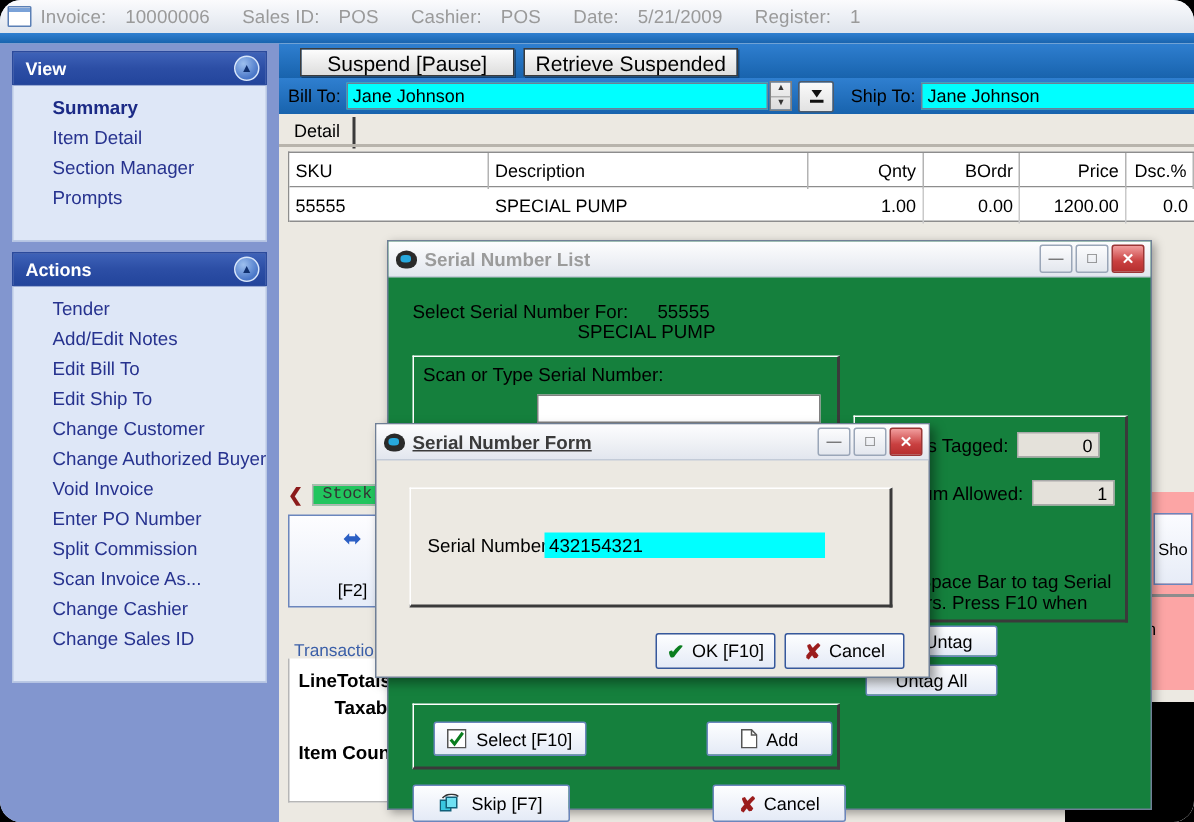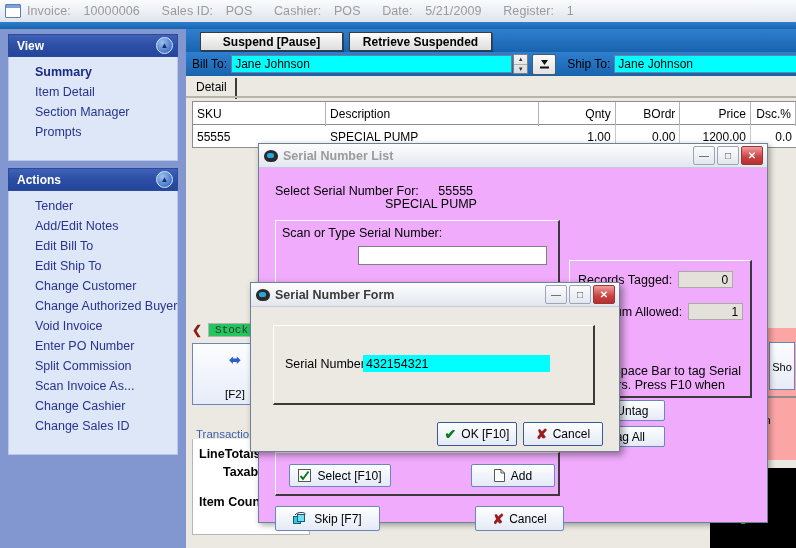--- a/index.html
+++ b/index.html
@@ -11,20 +11,21 @@
     position:relative;
     -webkit-font-smoothing:none;
   }
   .abs{position:absolute;}
 
   
   #app-window{
     left:0;top:0;width:796px;height:548px;
     background:#d6e3f4;
     overflow:hidden;
+    border-radius:14px;
   }
   #titlebar{
     left:0;top:0;width:796px;height:22px;
     background:linear-gradient(to bottom,#fbfbfd 0%,#eef1f6 45%,#dfe4ec 100%);
     border-bottom:1px solid #a8b5c8;
     display:flex;align-items:center;
   }
   #titlebar .winicon{
     width:14px;height:12px;margin-left:5px;margin-right:6px;
     background:#ffffff;border:1px solid #5a7fb5;
@@ -81,21 +82,21 @@
     background:#ece9e2;
   }
   #toolbar-strip{
     left:0;top:0;width:610px;height:23px;
     background:linear-gradient(to bottom,#2f7fd0,#1863ad);
   }
   .tbtn{
     position:absolute;top:3px;height:17px;
     background:linear-gradient(to bottom,#fdfdfd,#ebebeb 55%,#dededd);
     border:1px solid #3b3b3b;
-    color:#000;font-weight:bold;font-size:12px;
+    color:#000;font-weight:normal;font-size:14px;
     display:flex;align-items:center;justify-content:center;
     box-shadow:1px 1px 0 rgba(0,0,0,.35);
     cursor:default;
   }
   #btn-suspend{left:14px;width:141px;}
   #btn-retrieve{left:163px;width:141px;}
 
   #billbar{
     left:0;top:23px;width:698px;height:24px;
     background:linear-gradient(to bottom,#2f7fd0,#1863ad);
@@ -206,43 +207,43 @@
     overflow:hidden;
   }
   #cust-display .digits{
     position:absolute;left:2px;top:10px;
     color:#22ee22;font-weight:bold;font-size:46px;line-height:46px;
     font-family:"Liberation Sans", sans-serif;
   }
 
   
   #dlg-list{
-    left:258px;top:143px;width:510px;height:380px;
-    background:#f0abfc;
+    left:258px;top:160px;width:510px;height:380px;
+    background:#15803d;
     border:1px solid #6f7f96;
     box-shadow:2px 2px 6px rgba(0,0,0,.35);
     box-sizing:border-box;
   }
   .dlg-title{
     height:23px;
     background:linear-gradient(to bottom,#fdfdfe 0%,#f0f2f6 50%,#e2e6ee 100%);
     border-bottom:1px solid #c3cbd8;
     display:flex;align-items:center;
   }
   .dlg-title .app-ico{
     width:14px;height:12px;margin-left:5px;margin-right:5px;
     background:#2a2a2a;border-radius:50% 50% 45% 45%;
     position:relative;
   }
   .dlg-title .app-ico:after{
     content:"";position:absolute;left:3px;top:3px;width:7px;height:5px;
     background:#27a8dd;border-radius:40%;
   }
   .dlg-title .tx{color:#9b9b9b;font-weight:bold;font-size:12.5px;}
-  .dlg-title.active .tx{color:#3b3b3b;}
+  .dlg-title.active .tx{color:#3b3b3b;text-decoration:underline;}
   .wbtns{margin-left:auto;display:flex;align-items:center;margin-right:4px;}
   .wbtn{
     width:20px;height:17px;margin-left:2px;
     background:linear-gradient(to bottom,#fcfcfd,#e3e7ee);
     border:1px solid #9aa6b8;border-radius:2px;
     display:flex;align-items:center;justify-content:center;
     font-size:10px;color:#4a4a4a;
   }
   .wbtn.close{
     background:linear-gradient(to bottom,#f19d9d,#c94040 60%,#b62f2f);

